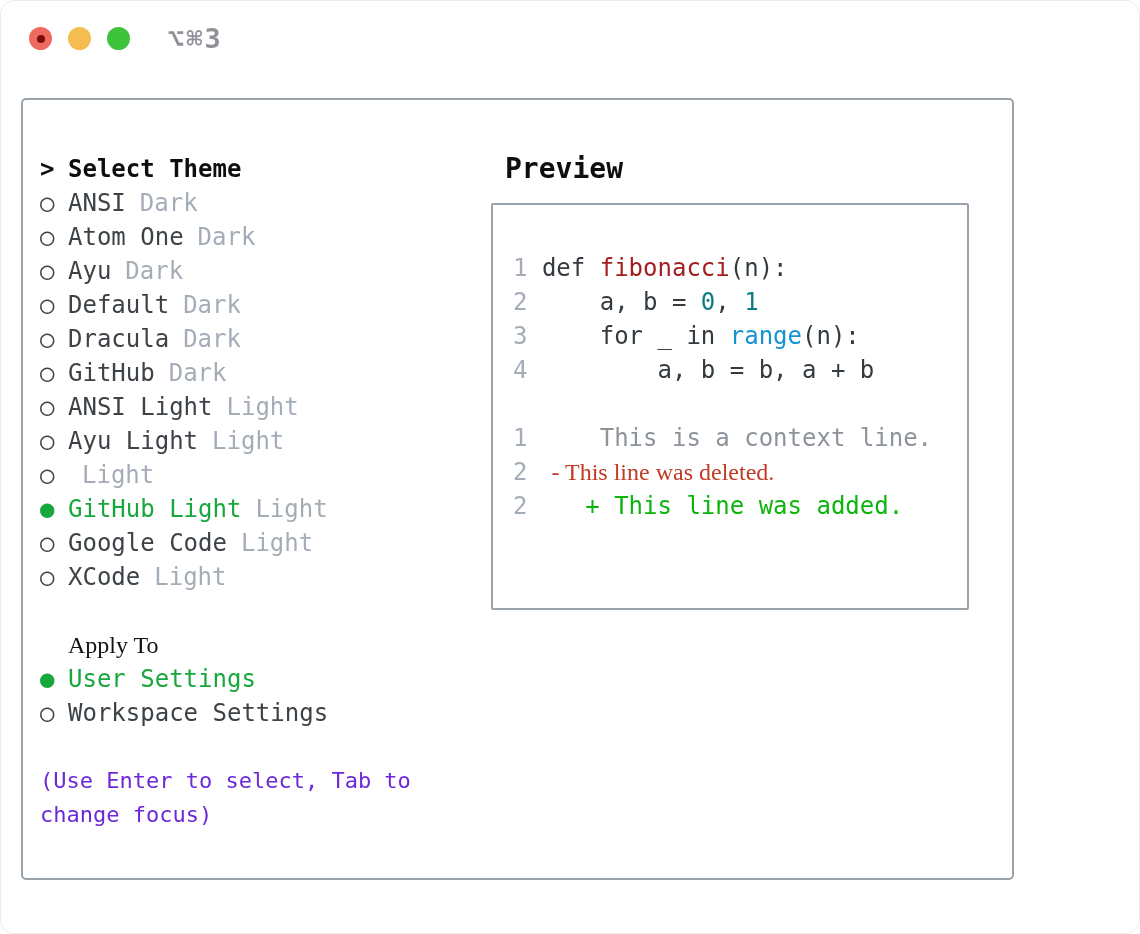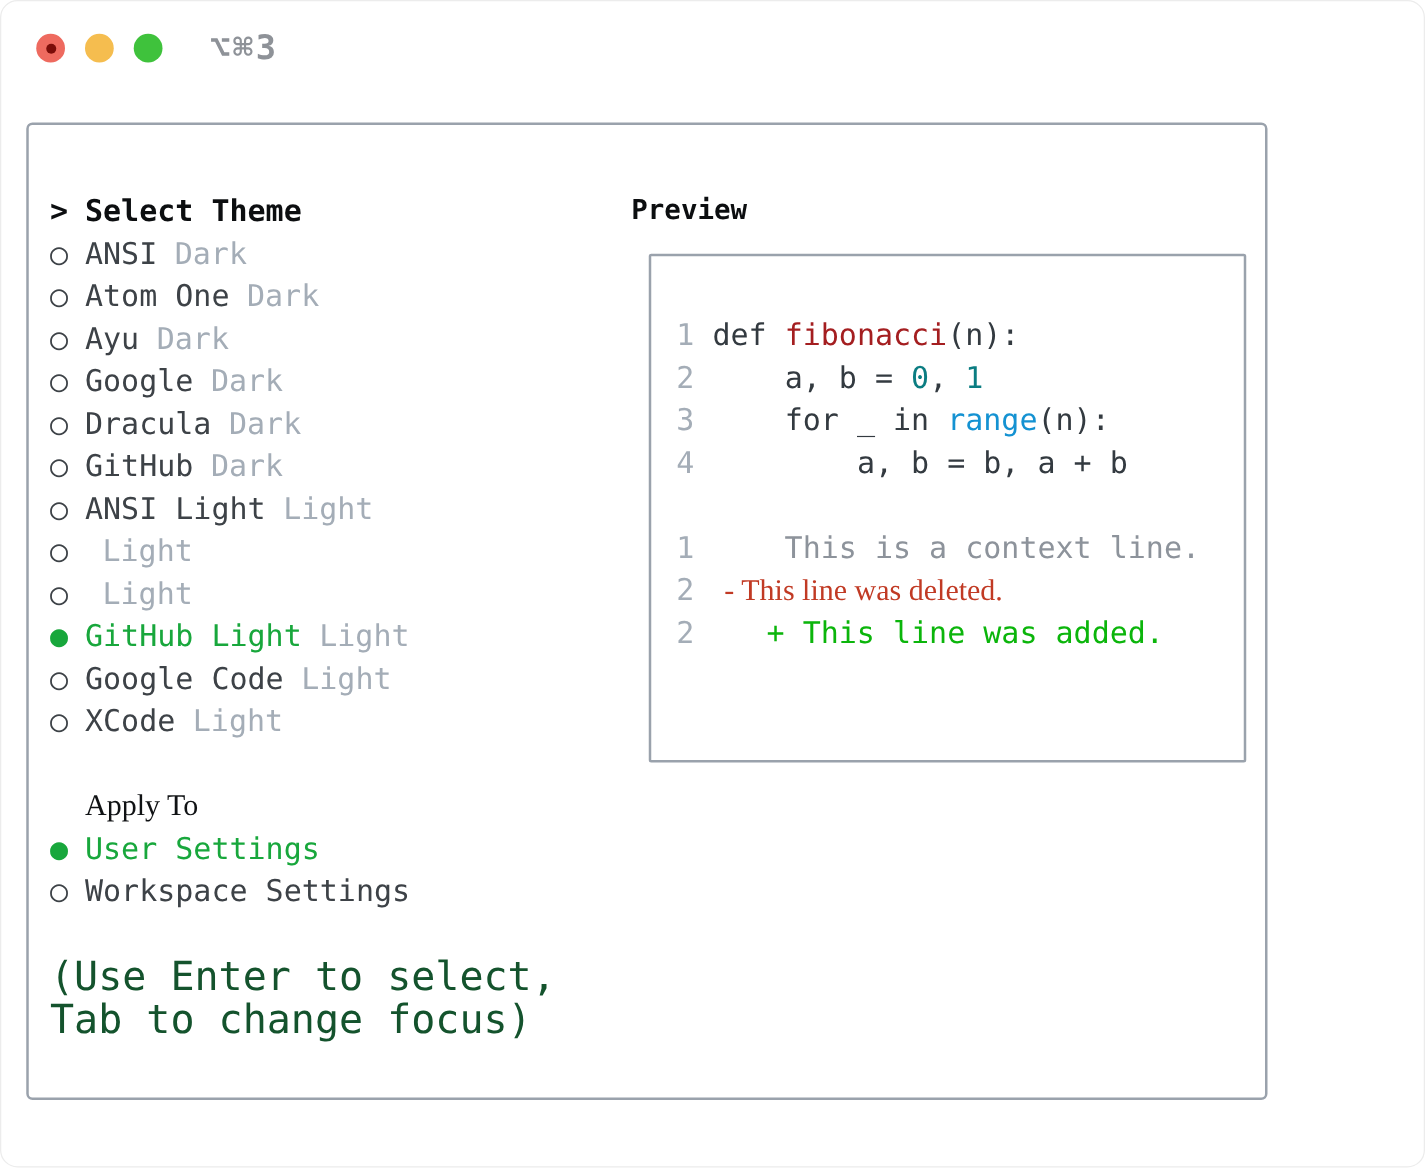--- a/index.html
+++ b/index.html
@@ -33,29 +33,29 @@
   .row{display:flex;height:34px;line-height:34px;font-size:24px;white-space:pre;}
   .bullet{width:28px;flex:0 0 auto;color:#3d4247;}
   .label{color:#3d4247;}
   .tag{color:#a4adb7;margin-left:14px;}
   .row.sel .bullet,.row.sel .label{color:#18a73c;}
   .heading-row .bullet,.heading-row .label{color:#0c0e10;font-weight:bold;}
   .apply-heading .label{color:#101214;font-family:Liberation Serif, serif;}
   .left-col{position:absolute;left:17px;top:52px;width:452px;}
   .spacer{height:34px;}
   .hint{
-    width:440px;font-size:32px;line-height:34px;color:#14532d;
+    width:440px;font-size:22px;line-height:34px;color:#6d28d9;
   }
   
   .preview-heading{
     position:absolute;left:482px;top:52px;height:34px;line-height:34px;
-    font-size:22px;font-weight:bold;color:#0c0e10;
+    font-size:28px;font-weight:bold;color:#0c0e10;
   }
   .preview-box{
-    position:absolute;left:496px;top:103px;width:478px;height:407px;
+    position:absolute;left:468px;top:103px;width:478px;height:407px;
     border:2px solid #9aa2ac;border-radius:2px;box-sizing:border-box;background:#fff;
     padding:46px 12px 0 20px;overflow:hidden;
   }
   .cline{height:34px;line-height:34px;font-size:24px;white-space:pre;}
   .lnum{color:#a4adb7;}
   .code{color:#333a40;}
   .function{color:#a41e20;}
   .number{color:#0b7d82;}
   .builtin{color:#1492d2;}
   .context{color:#8d939b;text-align:right;}
@@ -81,25 +81,25 @@
     <div class="left-col">
       <div class="row heading-row">
         <span class="bullet">&gt;</span>
         <span class="label">Select Theme</span>
       </div>
 
       <div id="theme-list">
           <div class="row theme-row"><span class="bullet">○</span><span class="label">ANSI</span><span class="tag">Dark</span></div>
           <div class="row theme-row"><span class="bullet">○</span><span class="label">Atom One</span><span class="tag">Dark</span></div>
           <div class="row theme-row"><span class="bullet">○</span><span class="label">Ayu</span><span class="tag">Dark</span></div>
-          <div class="row theme-row"><span class="bullet">○</span><span class="label">Google</span><span class="tag">Dark</span></div>
+          <div class="row theme-row"><span class="bullet">○</span><span class="label">Default</span><span class="tag">Dark</span></div>
           <div class="row theme-row"><span class="bullet">○</span><span class="label">Dracula</span><span class="tag">Dark</span></div>
           <div class="row theme-row"><span class="bullet">○</span><span class="label">GitHub</span><span class="tag">Dark</span></div>
           <div class="row theme-row"><span class="bullet">○</span><span class="label">ANSI Light</span><span class="tag">Light</span></div>
-          <div class="row theme-row"><span class="bullet">○</span><span class="tag">Light</span></div>
+          <div class="row theme-row"><span class="bullet">○</span><span class="label">Ayu Light</span><span class="tag">Light</span></div>
           <div class="row theme-row"><span class="bullet">○</span><span class="tag">Light</span></div>
           <div class="row theme-row sel"><span class="bullet">●</span><span class="label">GitHub Light</span><span class="tag">Light</span></div>
           <div class="row theme-row"><span class="bullet">○</span><span class="label">Google Code</span><span class="tag">Light</span></div>
           <div class="row theme-row"><span class="bullet">○</span><span class="label">XCode</span><span class="tag">Light</span></div>
         </div>
 
       <div class="spacer"></div>
 
       <div class="row apply-heading">
         <span class="bullet"></span>

